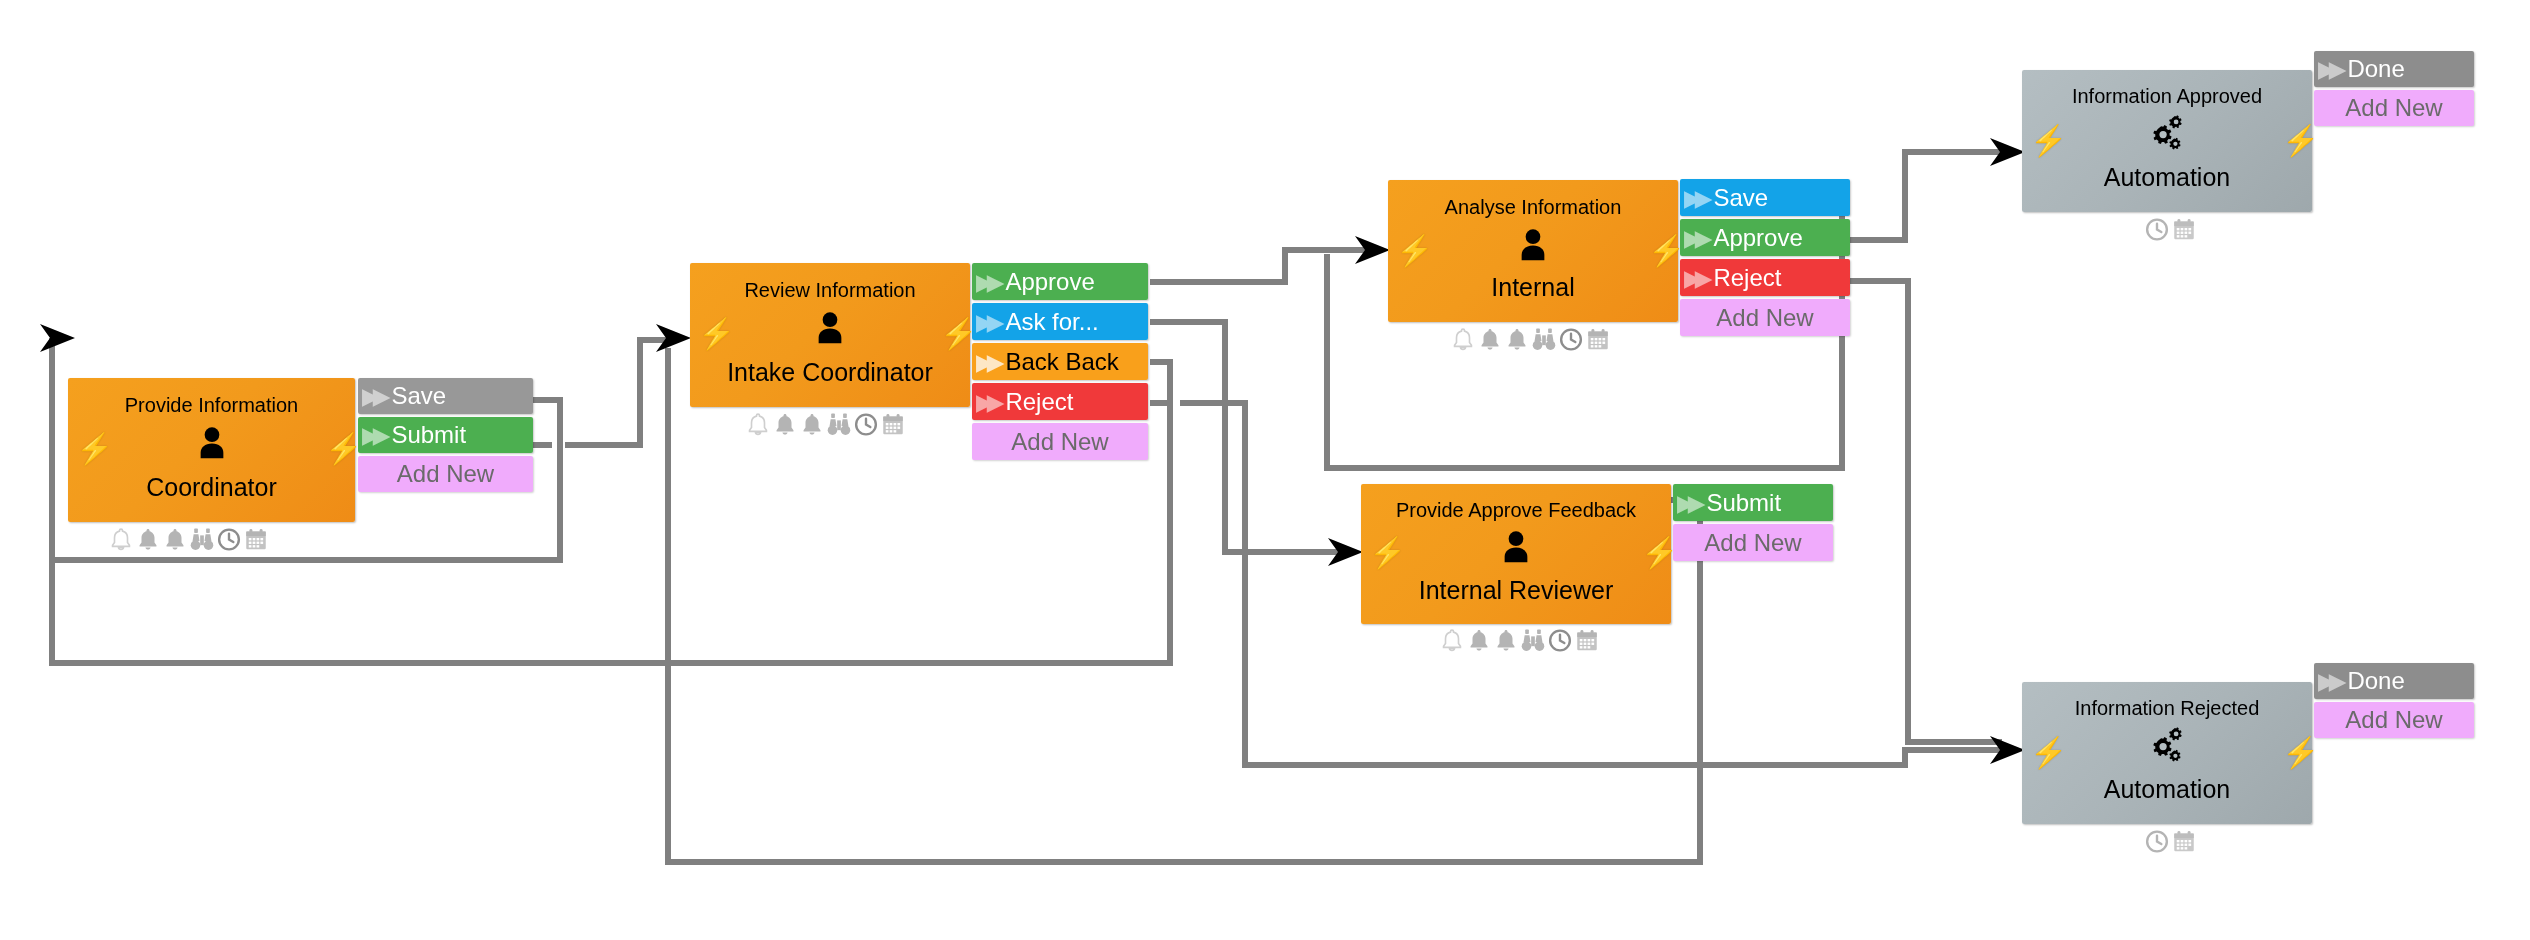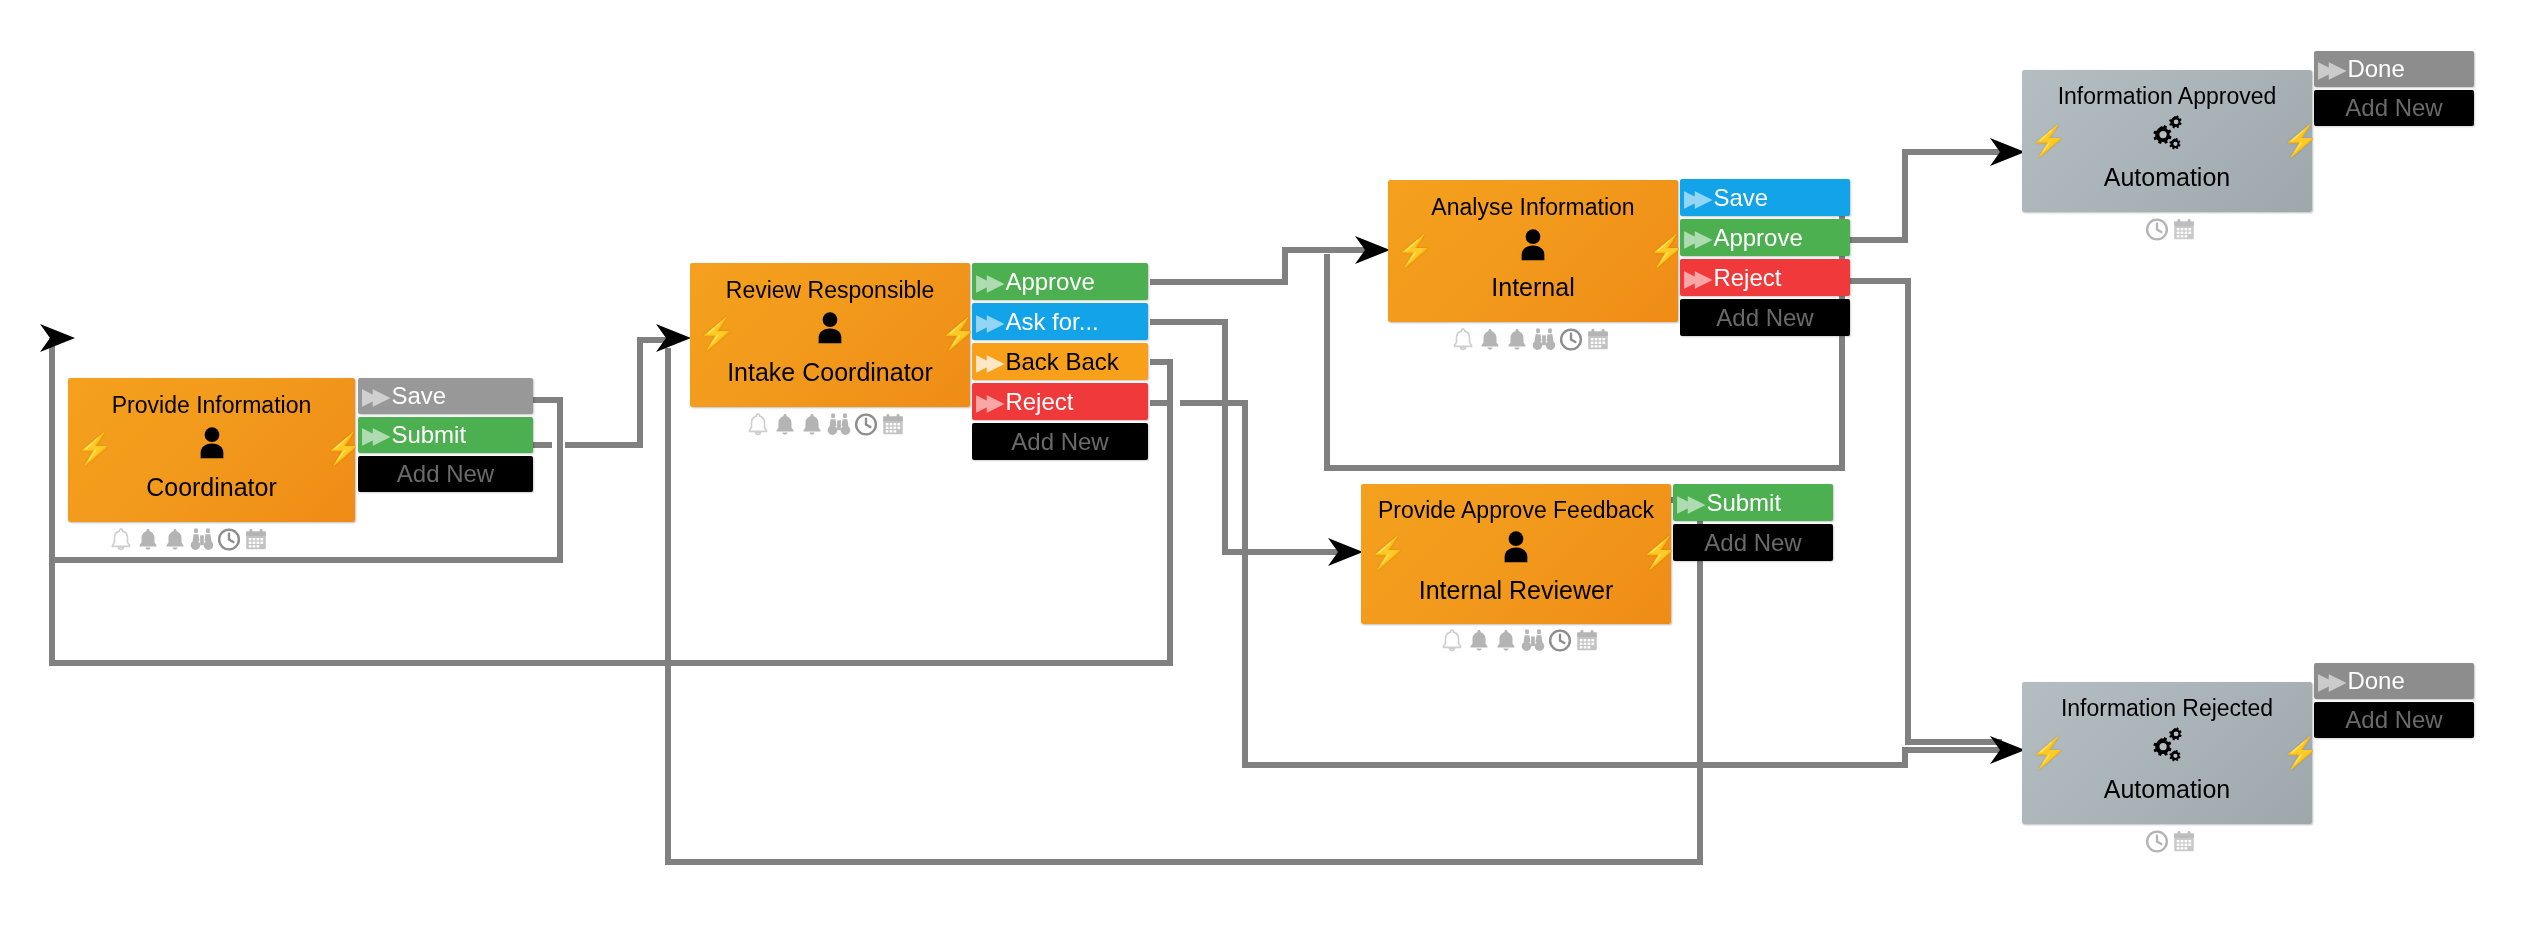--- a/index.html
+++ b/index.html
@@ -38,21 +38,21 @@
     background: linear-gradient(135deg, #f5a01e 0%, #f29a1c 45%, #ef8c16 100%);
   }
   .node-body.auto {
     background: linear-gradient(135deg, #b4bec2 0%, #aab4b8 50%, #9ea8ac 100%);
   }
   .node-title {
     position: absolute;
     left: 0; right: 0;
     text-align: center;
     color: #000000;
-    font-size: 23px;
+    font-size: 20px;
     line-height: 28px;
     white-space: nowrap;
   }
   .node-role {
     position: absolute;
     left: 0; right: 0;
     text-align: center;
     color: #000000;
     font-size: 25px;
     line-height: 28px;
@@ -103,21 +103,21 @@
   .btn.green  .caret { color:#ffffff; }
   .btn.blue   { background:#13a3e8; color:#ffffff; }
   .btn.blue   .caret { color:#ffffff; }
   .btn.red    { background:#f0393a; color:#ffffff; }
   .btn.red    .caret { color:#ffffff; }
   .btn.orange { background:#f9a01b; color:#000000; }
   .btn.orange .caret { color:#ffffff; opacity:0.75; }
   .btn.grey   { background:#989898; color:#ffffff; }
   .btn.grey   .caret { color:#ffffff; }
   .btn.addnew {
-    background:#000000;
+    background:#f0abfc;
     color:#6a6a6a;
     justify-content:flex-start;
     padding-left:0;
     box-shadow: 1px 1px 2px rgba(0,0,0,0.18);
   }
   .btn.done   { background:#8d8d8d; color:#ffffff; }
   .btn.done   .caret { color:#ffffff; }
 
   
   .iconstrip {
@@ -243,21 +243,21 @@
             <rect x="5.3" y="17.2" width="2.5" height="2.2"></rect>
             <rect x="8.9" y="17.2" width="2.5" height="2.2"></rect>
             <rect x="12.5" y="17.2" width="2.5" height="2.2"></rect>
           </g>
         </svg>
     </div>
   </div>
 
   <div class="node" style="left:690px; top:263px; width:460px; height:220px;">
     <div class="node-body human" style="width:280px; height:144px;">
-      <div class="node-title" style="top:13px;">Review Responsible</div>
+      <div class="node-title" style="top:13px;">Review Information</div>
       <div class="node-glyph" style="top:47px;">
         <svg width="34" height="36" viewBox="0 0 24 26">
           <circle cx="12" cy="7" r="5.3" fill="#000"></circle>
           <path d="M12 13.4c-5.1 0-8.2 2.9-8.2 6.6V24h16.4v-4c0-3.7-3.1-6.6-8.2-6.6z" fill="#000"></path>
         </svg>
       </div>
       <div class="node-role" style="top:95px;">Intake Coordinator</div>
       <div class="bolt left" style="top:54px;">⚡</div>
       <div class="bolt right" style="top:54px;">⚡</div>
     </div>

